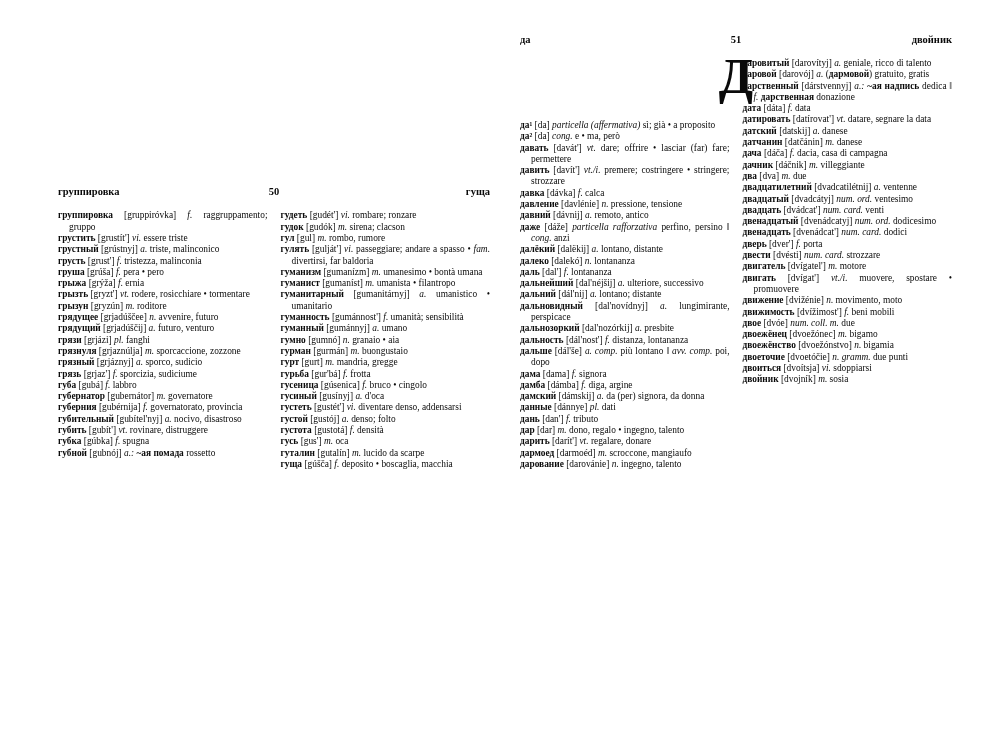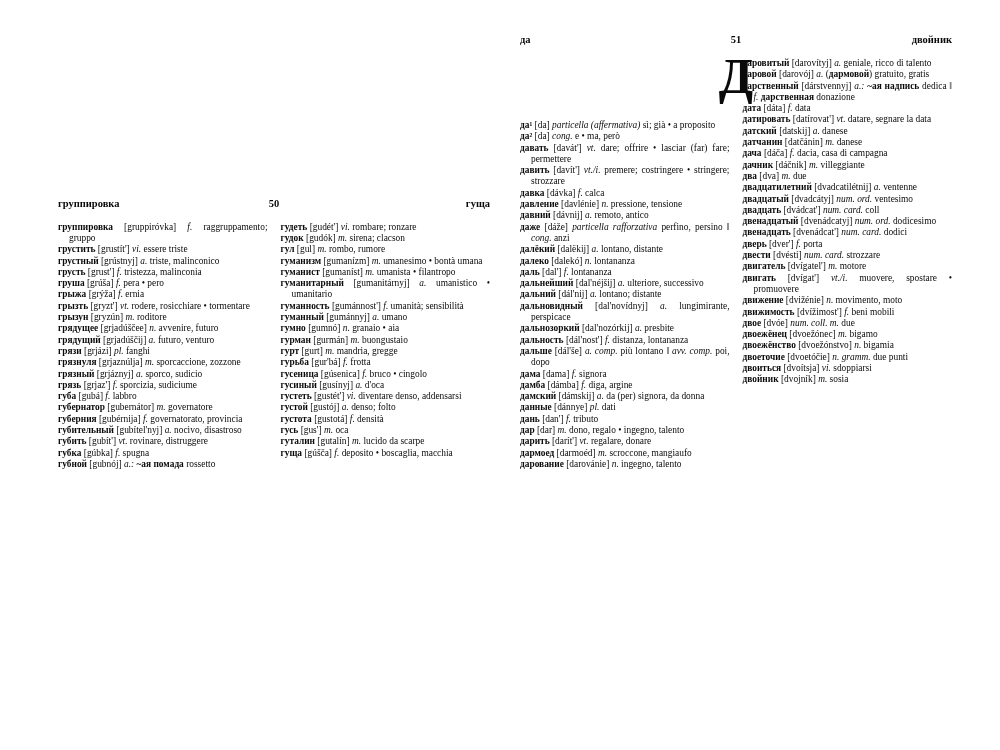--- a/index.html
+++ b/index.html
@@ -52,20 +52,21 @@
           <div class="entry"><span class="b">губерния </span><span class="n">[gubérnija] </span><span class="i">f. </span><span class="n">governatorato, provincia</span></div>
           <div class="entry"><span class="b">губительный </span><span class="n">[gubítel'nyj] </span><span class="i">a. </span><span class="n">nocivo, disastroso</span></div>
           <div class="entry"><span class="b">губить </span><span class="n">[gubít'] </span><span class="i">vt. </span><span class="n">rovinare, distruggere</span></div>
           <div class="entry"><span class="b">губка </span><span class="n">[gúbka] </span><span class="i">f. </span><span class="n">spugna</span></div>
           <div class="entry"><span class="b">губной </span><span class="n">[gubnój] </span><span class="i">a.: </span><span class="b">~ая помада </span><span class="n">rossetto</span></div>
         </div>
       <div class="col">
           <div class="entry"><span class="b">гудеть </span><span class="n">[gudét'] </span><span class="i">vi. </span><span class="n">rombare; ronzare</span></div>
           <div class="entry"><span class="b">гудок </span><span class="n">[gudók] </span><span class="i">m. </span><span class="n">sirena; clacson</span></div>
           <div class="entry"><span class="b">гул </span><span class="n">[gul] </span><span class="i">m. </span><span class="n">rombo, rumore</span></div>
+          <div class="entry"><span class="b">гулять </span><span class="n">[gulját'] </span><span class="i">vi. </span><span class="n">passeggiare; andare a spasso • </span><span class="i">fam. </span><span class="n">divertirsi, far baldoria</span></div>
           <div class="entry"><span class="b">гуманизм </span><span class="n">[gumanízm] </span><span class="i">m. </span><span class="n">umanesimo • bontà umana</span></div>
           <div class="entry"><span class="b">гуманист </span><span class="n">[gumaníst] </span><span class="i">m. </span><span class="n">umanista • filantropo</span></div>
           <div class="entry"><span class="b">гуманитарный </span><span class="n">[gumanitárnyj] </span><span class="i">a. </span><span class="n">umanistico • umanitario</span></div>
           <div class="entry"><span class="b">гуманность </span><span class="n">[gumánnost'] </span><span class="i">f. </span><span class="n">umanità; sensibilità</span></div>
           <div class="entry"><span class="b">гуманный </span><span class="n">[gumánnyj] </span><span class="i">a. </span><span class="n">umano</span></div>
           <div class="entry"><span class="b">гумно </span><span class="n">[gumnó] </span><span class="i">n. </span><span class="n">granaio • aia</span></div>
           <div class="entry"><span class="b">гурман </span><span class="n">[gurmán] </span><span class="i">m. </span><span class="n">buongustaio</span></div>
           <div class="entry"><span class="b">гурт </span><span class="n">[gurt] </span><span class="i">m. </span><span class="n">mandria, gregge</span></div>
           <div class="entry"><span class="b">гурьба </span><span class="n">[gur'bá] </span><span class="i">f. </span><span class="n">frotta</span></div>
           <div class="entry"><span class="b">гусеница </span><span class="n">[gúsenica] </span><span class="i">f. </span><span class="n">bruco • cingolo</span></div>
@@ -122,21 +123,21 @@
           <div class="entry"><span class="b">дарственный </span><span class="n">[dárstvennyj] </span><span class="i">a.: </span><span class="b">~ая надпись </span><span class="n">dedica ‖ </span><span class="i">f. </span><span class="b">дарственная </span><span class="n">donazione</span></div>
           <div class="entry"><span class="b">дата </span><span class="n">[dáta] </span><span class="i">f. </span><span class="n">data</span></div>
           <div class="entry"><span class="b">датировать </span><span class="n">[datírovat'] </span><span class="i">vt. </span><span class="n">datare, segnare la data</span></div>
           <div class="entry"><span class="b">датский </span><span class="n">[datskij] </span><span class="i">a. </span><span class="n">danese</span></div>
           <div class="entry"><span class="b">датчанин </span><span class="n">[datčánin] </span><span class="i">m. </span><span class="n">danese</span></div>
           <div class="entry"><span class="b">дача </span><span class="n">[dáča] </span><span class="i">f. </span><span class="n">dacia, casa di campagna</span></div>
           <div class="entry"><span class="b">дачник </span><span class="n">[dáčnik] </span><span class="i">m. </span><span class="n">villeggiante</span></div>
           <div class="entry"><span class="b">два </span><span class="n">[dva] </span><span class="i">m. </span><span class="n">due</span></div>
           <div class="entry"><span class="b">двадцатилетний </span><span class="n">[dvadcatilétnij] </span><span class="i">a. </span><span class="n">ventenne</span></div>
           <div class="entry"><span class="b">двадцатый </span><span class="n">[dvadcátyj] </span><span class="i">num. ord. </span><span class="n">ventesimo</span></div>
-          <div class="entry"><span class="b">двадцать </span><span class="n">[dvádcat'] </span><span class="i">num. card. </span><span class="n">coll</span></div>
+          <div class="entry"><span class="b">двадцать </span><span class="n">[dvádcat'] </span><span class="i">num. card. </span><span class="n">venti</span></div>
           <div class="entry"><span class="b">двенадцатый </span><span class="n">[dvenádcatyj] </span><span class="i">num. ord. </span><span class="n">dodicesimo</span></div>
           <div class="entry"><span class="b">двенадцать </span><span class="n">[dvenádcat'] </span><span class="i">num. card. </span><span class="n">dodici</span></div>
           <div class="entry"><span class="b">дверь </span><span class="n">[dver'] </span><span class="i">f. </span><span class="n">porta</span></div>
           <div class="entry"><span class="b">двести </span><span class="n">[dvésti] </span><span class="i">num. card. </span><span class="n">strozzare</span></div>
           <div class="entry"><span class="b">двигатель </span><span class="n">[dvígatel'] </span><span class="i">m. </span><span class="n">motore</span></div>
           <div class="entry"><span class="b">двигать </span><span class="n">[dvígat'] </span><span class="i">vt./i. </span><span class="n">muovere, spostare • promuovere</span></div>
           <div class="entry"><span class="b">движение </span><span class="n">[dvižénie] </span><span class="i">n. </span><span class="n">movimento, moto</span></div>
           <div class="entry"><span class="b">движимость </span><span class="n">[dvížimost'] </span><span class="i">f. </span><span class="n">beni mobili</span></div>
           <div class="entry"><span class="b">двое </span><span class="n">[dvóe] </span><span class="i">num. coll. m. </span><span class="n">due</span></div>
           <div class="entry"><span class="b">двоежёнец </span><span class="n">[dvoežónec] </span><span class="i">m. </span><span class="n">bigamo</span></div>

